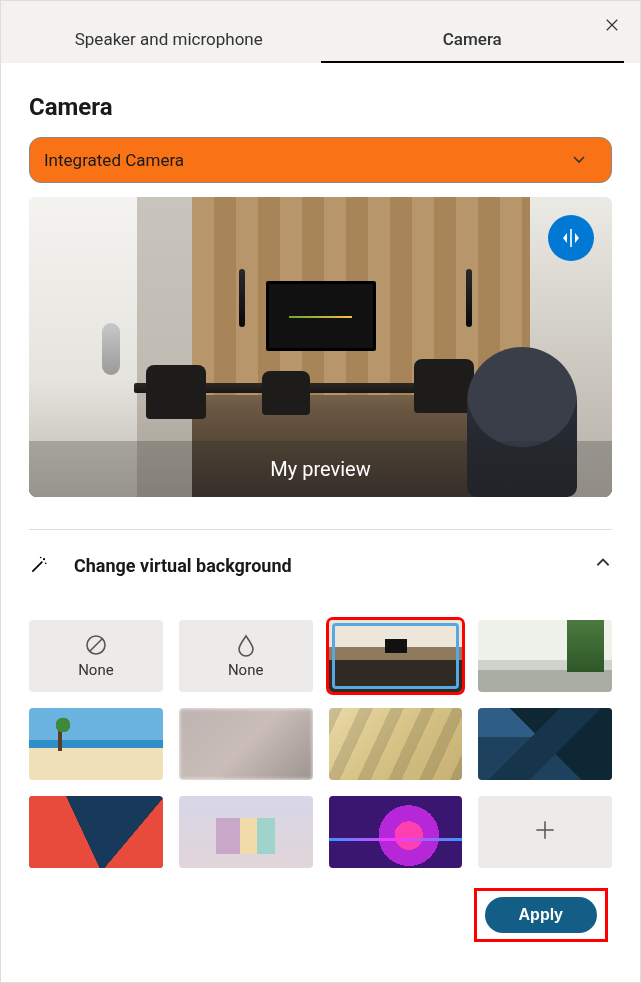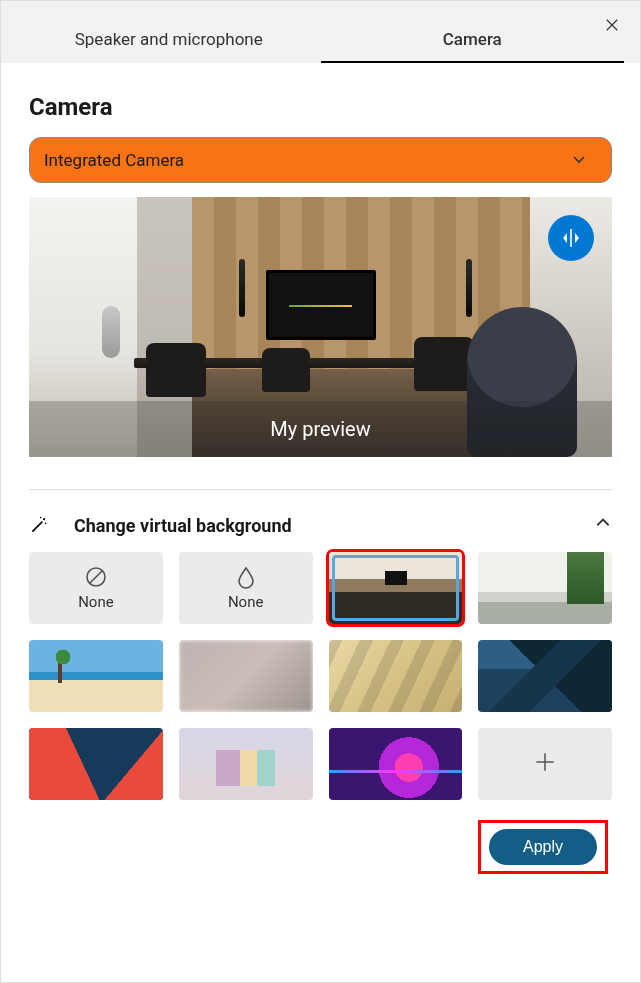--- a/index.html
+++ b/index.html
@@ -86,24 +86,24 @@
       cursor: pointer;
       display: flex;
       align-items: center;
       justify-content: space-between;
     }
     .select .chev {
       font-size: 14px;
     }
     .preview {
       width: 100%;
-      height: 260px;
+      height: 300px;
       position: relative;
       overflow: hidden;
-      border-radius: 2px;
+      border-radius: 8px;
       background: linear-gradient(180deg, #d8d4cc 0%, #c2b49c 35%, #a38b6d 50%, #6b5842 70%, #3b3128 100%);
     }
     .preview-room {
       position: absolute;
       inset: 0;
     }
     .preview-wall {
       position: absolute;
       left: 28%;
       right: 14%;
@@ -187,21 +187,21 @@
       display: flex;
       align-items: center;
       gap: 25px;
     }
     .vb-header-left .ic { width: 20px; height: 20px; }
     .vb-title {
       font-size: 18px;
       font-weight: 700;
     }
     .vb-grid {
-      margin-top: 12px;
+      margin-top: 40px;
       display: grid;
       grid-template-columns: repeat(4, 1fr);
       gap: 16px 16px;
     }
     .vb-item {
       height: 72px;
       border-radius: 4px;
       display: flex;
       flex-direction: column;
       align-items: center;
@@ -280,21 +280,21 @@
       border-radius: 18px;
       padding: 9px 34px;
       font-size: 16px;
       cursor: pointer;
     }
     .apply-btn { background: #0b5d84; }
     .apply-btn { background: #106291; }
     .apply-btn { background: #0c5f8a; }
     .apply-btn { background: #115e86; }
     .apply-btn { background: #0e5f8c; }
-    .apply-btn { background: #125b80; }
+    .apply-btn { background: #125b80; font-weight: bold; }
     .apply-btn { background: #14608a; }
     .apply-btn { background: #135d85; }
     .apply-btn { background: #135e86; }
   </style>
 </head>
 <body>
 
 <div class="dialog">
 
   <div class="header">

